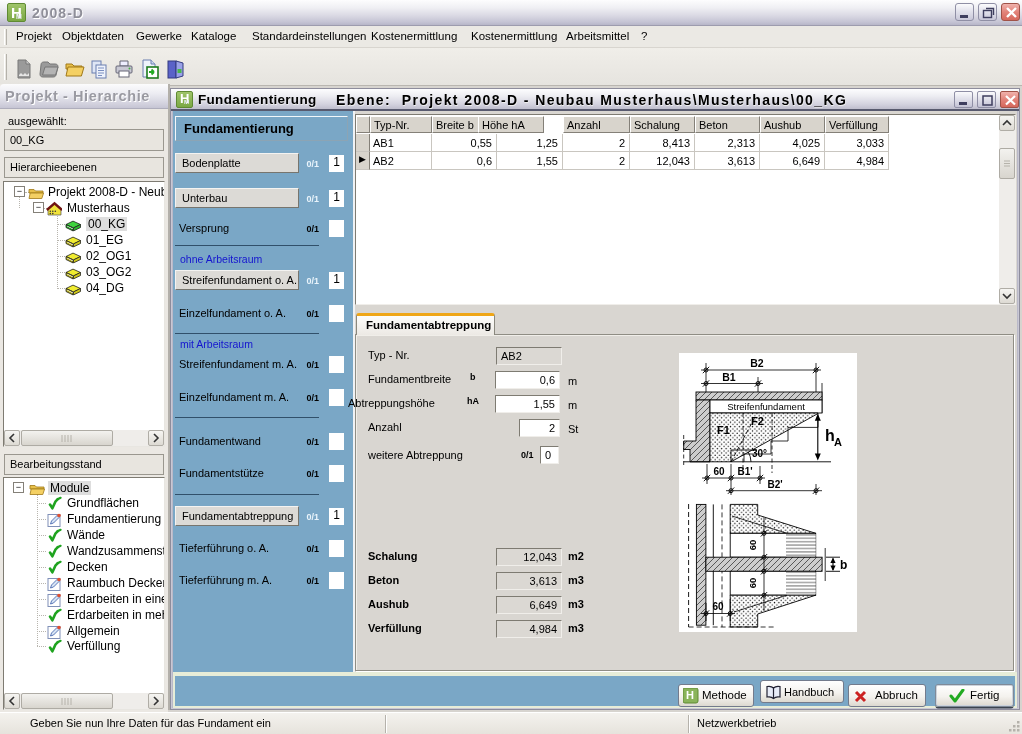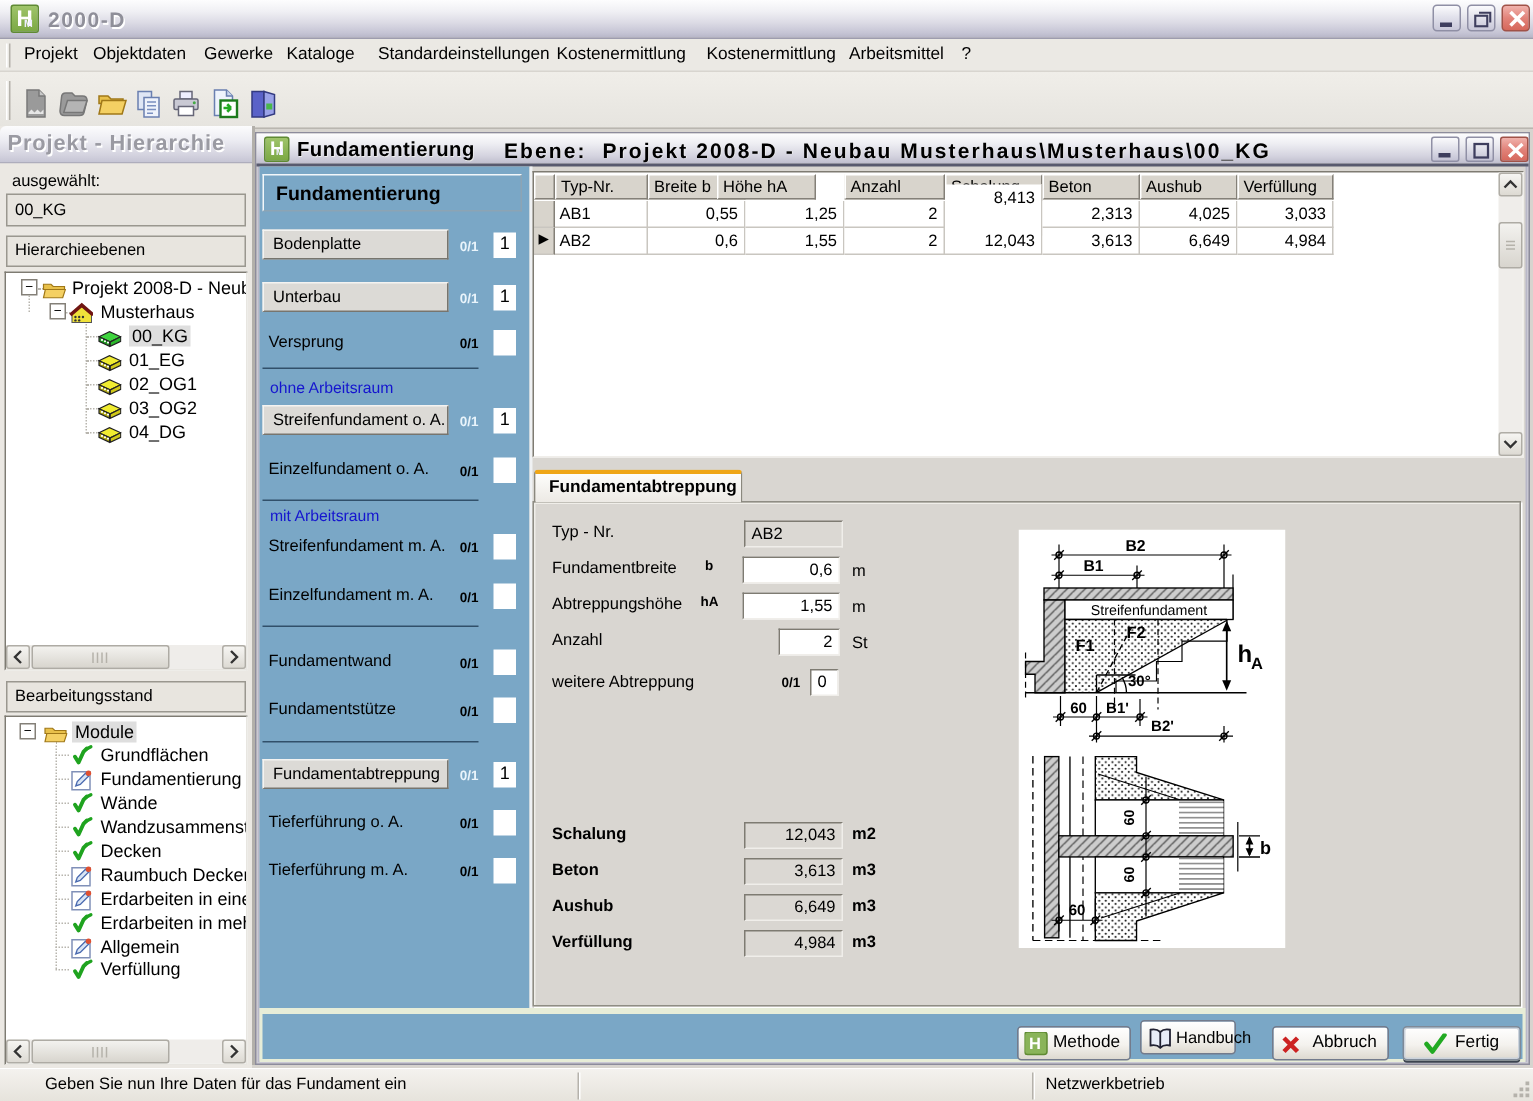--- a/index.html
+++ b/index.html
@@ -43,21 +43,21 @@
 .sbthumb{position:absolute;background:linear-gradient(180deg,#f3f2ef,#d8d5ce);border:1px solid #aeaba4;border-radius:2px}
 .sbtrack{position:absolute;background:#efedea}
 </style></head>
 <body>
 
 <div class="abs titlebar"></div>
 <div class="abs appicon">
     <span class="h">H</span>
     <span class="m">M</span>
   </div>
-<div class="abs apptitle">2000-D</div>
+<div class="abs apptitle">2008-D</div>
 <div class="abs winbtn" style="left:955px;top:3px">
     <svg width="19" height="18">
       <rect x="4" y="11" width="8" height="3" fill="#3e3e5e"></rect>
     </svg>
   </div>
 <div class="abs winbtn" style="left:978px;top:3px">
     <svg width="19" height="18">
       <rect x="4.5" y="6.5" width="8" height="7" fill="none" stroke="#3e3e5e" stroke-width="1.4"></rect>
       <path d="M7 4.5h7.5v6.5" fill="none" stroke="#3e3e5e" stroke-width="1.4"></path>
     </svg>
@@ -460,21 +460,21 @@
   </div>
 <div class="td" style="left:432px;top:134px;width:65px;height:18px">
     <span class="r">0,55</span>
   </div>
 <div class="td" style="left:497px;top:134px;width:66px;height:18px">
     <span class="r">1,25</span>
   </div>
 <div class="td" style="left:563px;top:134px;width:67px;height:18px">
     <span class="r">2</span>
   </div>
-<div class="td" style="left:630px;top:123px;width:65px;height:34px">
+<div class="td" style="left:630px;top:134px;width:65px;height:18px">
     <span class="r">8,413</span>
   </div>
 <div class="td" style="left:695px;top:134px;width:65px;height:18px">
     <span class="r">2,313</span>
   </div>
 <div class="td" style="left:760px;top:134px;width:65px;height:18px">
     <span class="r">4,025</span>
   </div>
 <div class="td" style="left:825px;top:134px;width:64px;height:18px">
     <span class="r">3,033</span>
@@ -516,21 +516,21 @@
 <div class="abs sbthumb" style="left:999px;top:148px;width:16px;height:31px"><svg width="14" height="29">
       <path d="M4 12h6M4 14.5h6M4 17h6" stroke="#b5b2aa"></path>
     </svg></div>
 
 <div class="abs tabpanel"></div>
 <div class="abs tab">
     <span>Fundamentabtreppung</span>
   </div>
 <div class="flabel" style="left:368px;top:349px">Typ - Nr.</div>
 <div class="flabel" style="left:368px;top:373px">Fundamentbreite</div>
-<div class="flabel" style="left:368px;top:397px">Abtreppungshöhe</div>
+<div class="flabel" style="left:348px;top:397px">Abtreppungshöhe</div>
 <div class="flabel" style="left:368px;top:421px">Anzahl</div>
 <div class="flabel" style="left:368px;top:449px">weitere Abtreppung</div>
 <div class="flabel" style="left:368px;top:550px;font-weight:bold">Schalung</div>
 <div class="flabel" style="left:368px;top:574px;font-weight:bold">Beton</div>
 <div class="flabel" style="left:368px;top:598px;font-weight:bold">Aushub</div>
 <div class="flabel" style="left:368px;top:622px;font-weight:bold">Verfüllung</div>
 <div class="fsmall" style="left:470px;top:372px">b</div>
 <div class="fsmall" style="left:467px;top:396px">hA</div>
 <div class="fsmall" style="left:521px;top:450px">0/1</div>
 <div class="fgray" style="left:496px;top:347px;width:66px;height:18px">
@@ -690,21 +690,21 @@
 
 <div class="abs btnbar"></div>
 <div class="abs btnbarblue"></div>
 <div class="abs xpbtn" style="left:678px;top:684px;width:76px">
     <svg style="position:absolute;left:4px;top:3px" width="16" height="16">
       <rect x="0" y="0" width="15" height="15" rx="2" fill="#8ab45a" stroke="#5f8a33"></rect>
       <text x="3" y="11" font-size="11" font-weight="bold" fill="#fff" font-family="Liberation Sans">H</text>
     </svg>
     <span style="left:23px">Methode</span>
   </div>
-<div class="abs xpbtn" style="left:760px;top:680px;width:64px">
+<div class="abs xpbtn" style="left:760px;top:680px;width:84px">
     <svg style="position:absolute;left:4px;top:4px" width="17" height="15">
       <path d="M8.5 3C7 1.5 4.5 1 2 1.5V12c2.5-.5 5 0 6.5 1.5C10 12 12.5 11.5 15 12V1.5C12.5 1 10 1.5 8.5 3z" fill="#e8ecf8" stroke="#223" stroke-width="1.2"></path>
       <path d="M8.5 3v10.5" stroke="#223" stroke-width="1.2"></path>
     </svg>
     <span style="left:23px;font-size:11px;top:5px">Handbuch</span>
   </div>
 <div class="abs xpbtn" style="left:848px;top:684px;width:78px">
     <svg style="position:absolute;left:5px;top:5px" width="14" height="13">
       <path d="M2 2l9 9M11 2l-9 9" stroke="#cc2222" stroke-width="3"></path>
     </svg>

